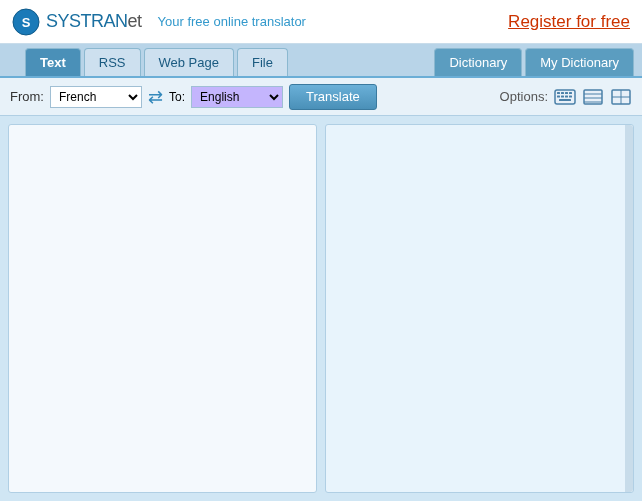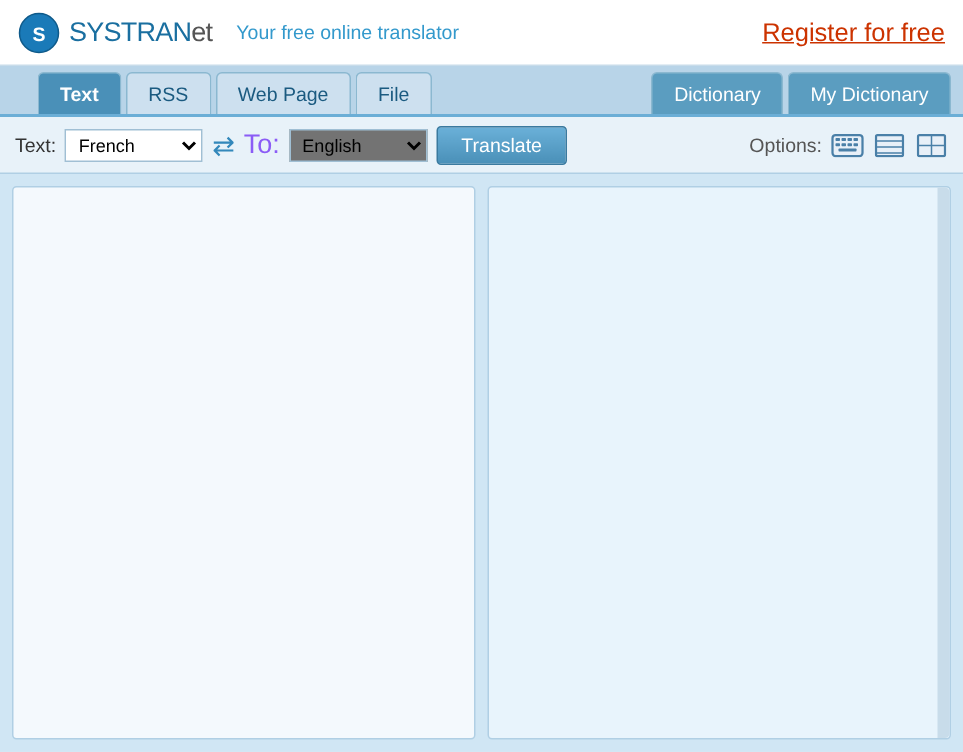--- a/index.html
+++ b/index.html
@@ -114,28 +114,28 @@
     #swap-btn {
       background: none;
       border: none;
       cursor: pointer;
       color: #3377aa;
       font-size: 16px;
       display: flex;
       align-items: center;
     }
     #to-label {
-      color: #8b5cf6;
-      font-size: 18px;
+      color: #000000;
+      font-size: 12px;
     }
     #to-select {
       height: 22px;
       font-size: 12px;
       border: 1px solid #a0bfd4;
-      background: #737373;
+      background: #c4b5fd;
       padding: 0 4px;
       cursor: pointer;
     }
     #translate-btn {
       background: linear-gradient(to bottom, #6ab0d8, #4a90b8);
       color: #fff;
       border: 1px solid #3a7a9f;
       padding: 3px 16px;
       font-size: 13px;
       cursor: pointer;
@@ -235,21 +235,21 @@
   <div class="tab active">Text</div>
   <div class="tab">RSS</div>
   <div class="tab">Web Page</div>
   <div class="tab">File</div>
   <div class="tab-spacer"></div>
   <div class="tab right-tab">Dictionary</div>
   <div class="tab right-tab">My Dictionary</div>
 </div>
 
 <div id="toolbar">
-  <span id="from-label">Text:</span>
+  <span id="from-label">From:</span>
   <select id="from-select">
     <option>French</option>
     <option>English</option>
     <option>Spanish</option>
     <option>German</option>
     <option>Italian</option>
     <option>Portuguese</option>
   </select>
   <button id="swap-btn" title="Swap languages">
     <span style="font-size:18px;color:#3388bb;">⇄</span>

